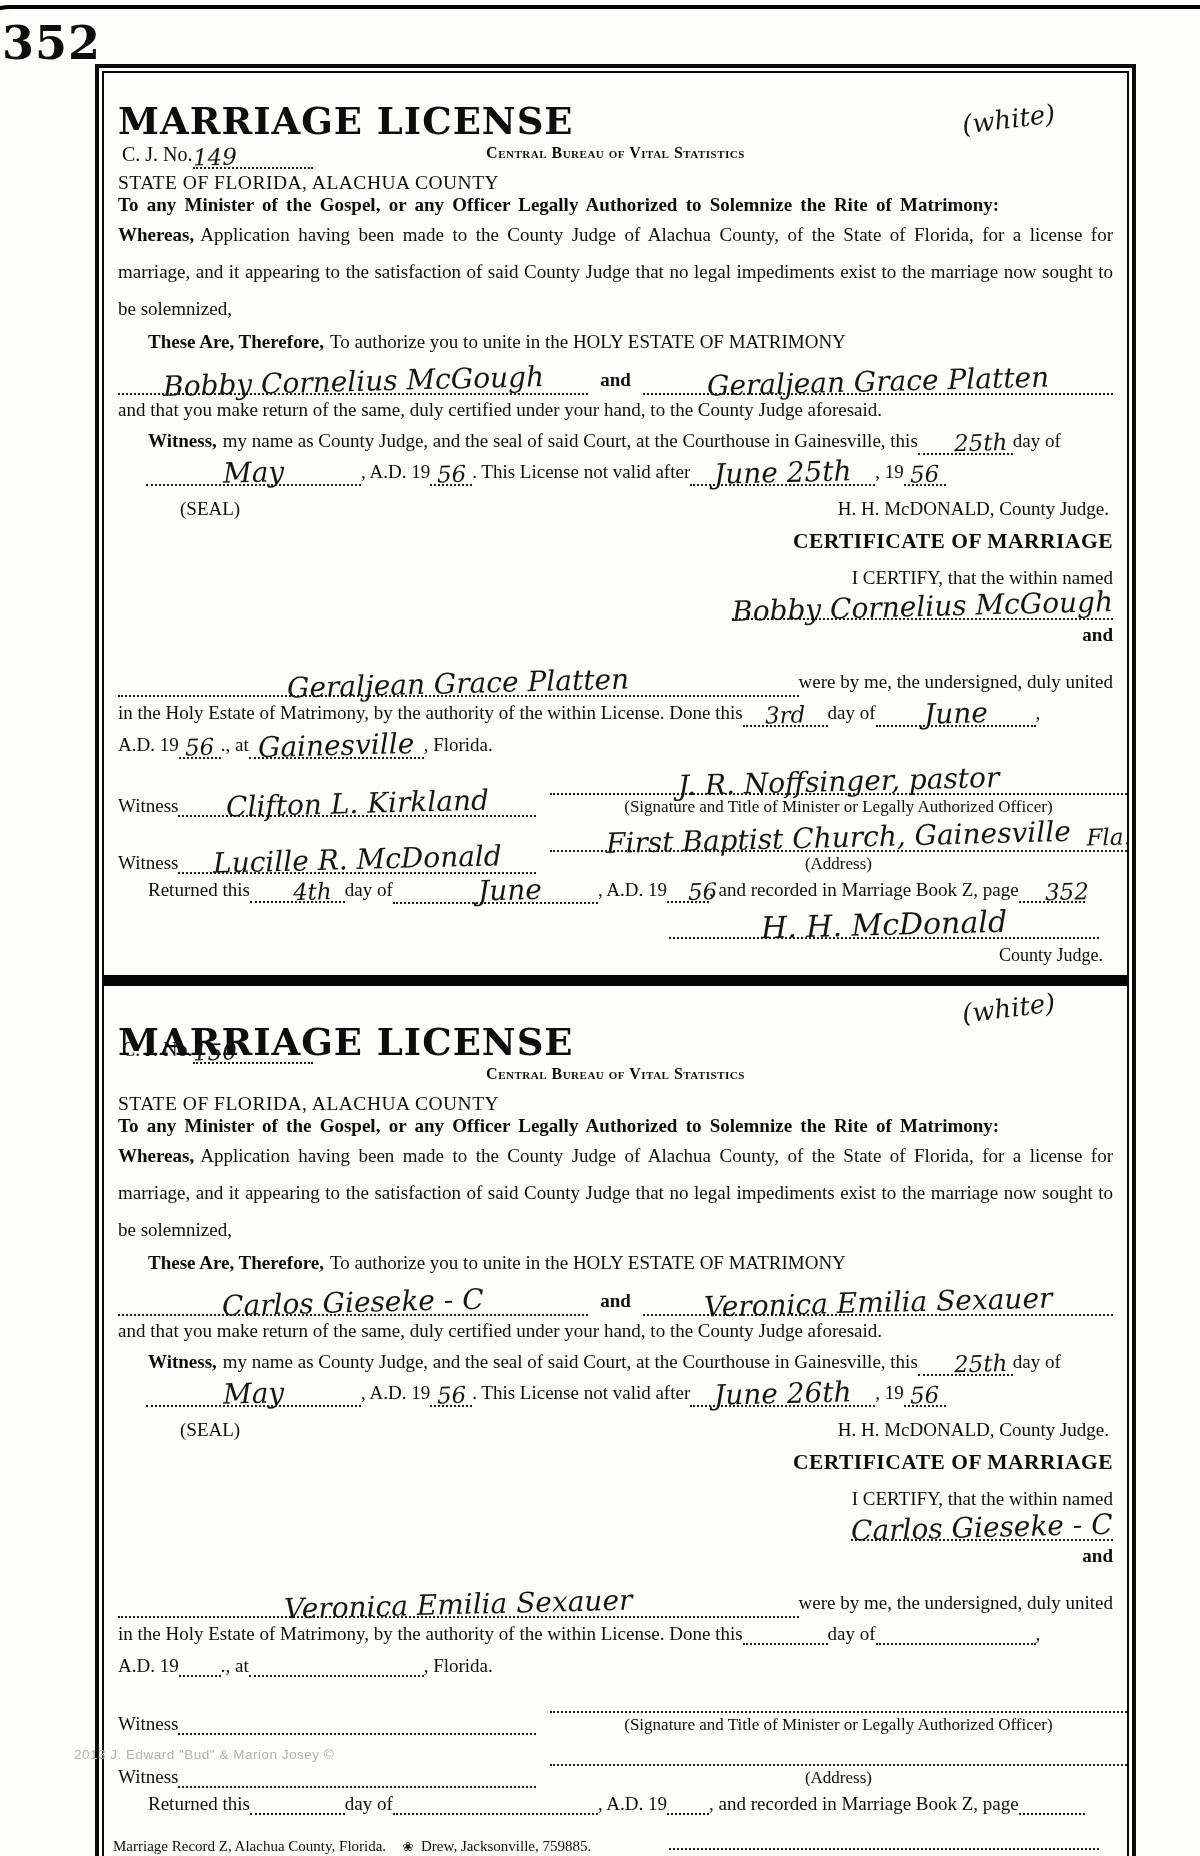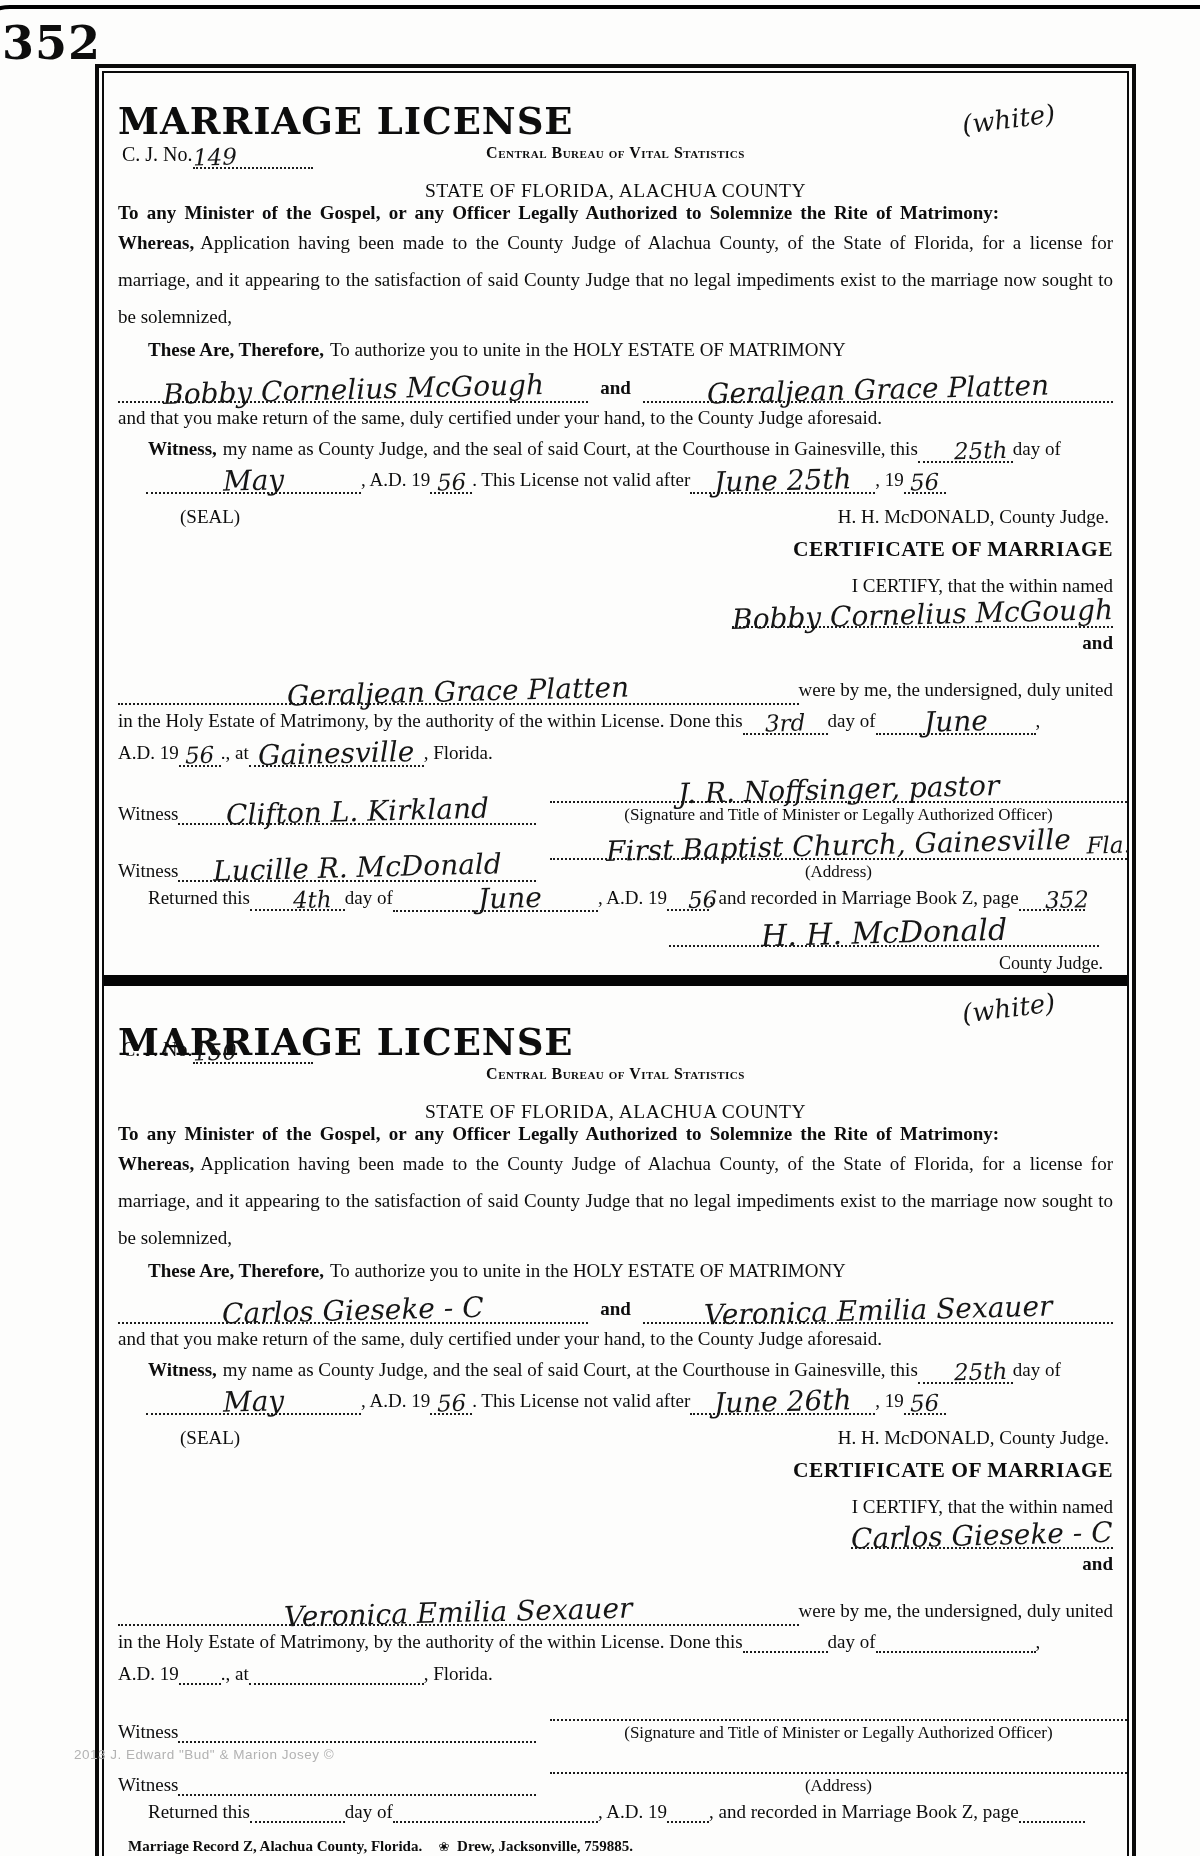--- a/index.html
+++ b/index.html
@@ -21,21 +21,21 @@
   .lic{position:relative;}
   .lic2{position:absolute;top:921px;left:14px;right:14px;}
   .divider{position:absolute;left:0;right:0;top:902px;height:11px;background:#050505;}
   
   .annotation{position:absolute;right:58px;top:8px;}
   .lic2 .annotation{top:2px;}
   .cjno{position:absolute;left:4px;top:44px;font-size:20px;white-space:nowrap;}
   .doc-title{margin:26px 0 0 0;text-align:left;font-size:37px;font-weight:bold;
     letter-spacing:1px;font-family:"DejaVu Serif",serif;}
   .sub1{text-align:center;font-variant:small-caps;font-weight:600;font-size:16px;margin-top:1px;letter-spacing:0.5px;}
-  .sub2{text-align:center;font-size:19.5px;margin-top:18px;letter-spacing:0.5px;}
+  .sub2{text-align:left;font-size:19.5px;margin-top:10px;letter-spacing:0.5px;}
   
   .salutation{margin:17px 0 0 0;font-weight:bold;word-spacing:3.5px;}
   p.body-line{margin:0;}
   .whereas{margin-top:10px;text-align:justify;line-height:37px;}
   .lead{font-weight:bold;margin-right:6px;}
   .these{margin-top:15px;text-indent:30px;line-height:30px;}
   .return-line{margin-top:13px;line-height:30px;}
   .witness-line{margin-top:13px;text-indent:30px;line-height:32px;}
   .month-line{margin-top:17px;padding-left:28px;line-height:30px;}
   .seal-row{display:flex;justify-content:space-between;margin-top:11px;padding:0 4px 0 62px;}
@@ -78,21 +78,21 @@
     position:relative;top:1px;}
   .hw.sm{font-size:23px;}
   .hw.lg{font-size:30px;}
   .annotation .hw{font-size:26px;transform:rotate(-7deg);}
   .addr2{position:absolute;right:-4px;bottom:-17px;font-size:21px;}
   .wit-right{position:relative;}
   .bold{font-weight:bold;}
   
   .watermark{position:absolute;left:74px;top:1747px;font-family:"Liberation Sans",sans-serif;
     font-size:13.5px;color:#b2b2b2;letter-spacing:0.5px;}
-  .footer{position:absolute;left:128px;top:1838px;font-size:15px;font-weight:bold;white-space:nowrap;}
+  .footer{position:absolute;left:113px;top:1838px;font-size:15px;font-weight:normal;white-space:nowrap;}
   .footer .mark{margin:0 8px 0 16px;font-family:"DejaVu Sans",sans-serif;font-size:13px;}
 </style>
 </head>
 <body>
 
 <div class="scan-edge"></div>
 <div class="page-number">352</div>
 
 <div class="frame">
   <div class="frame-inner">

